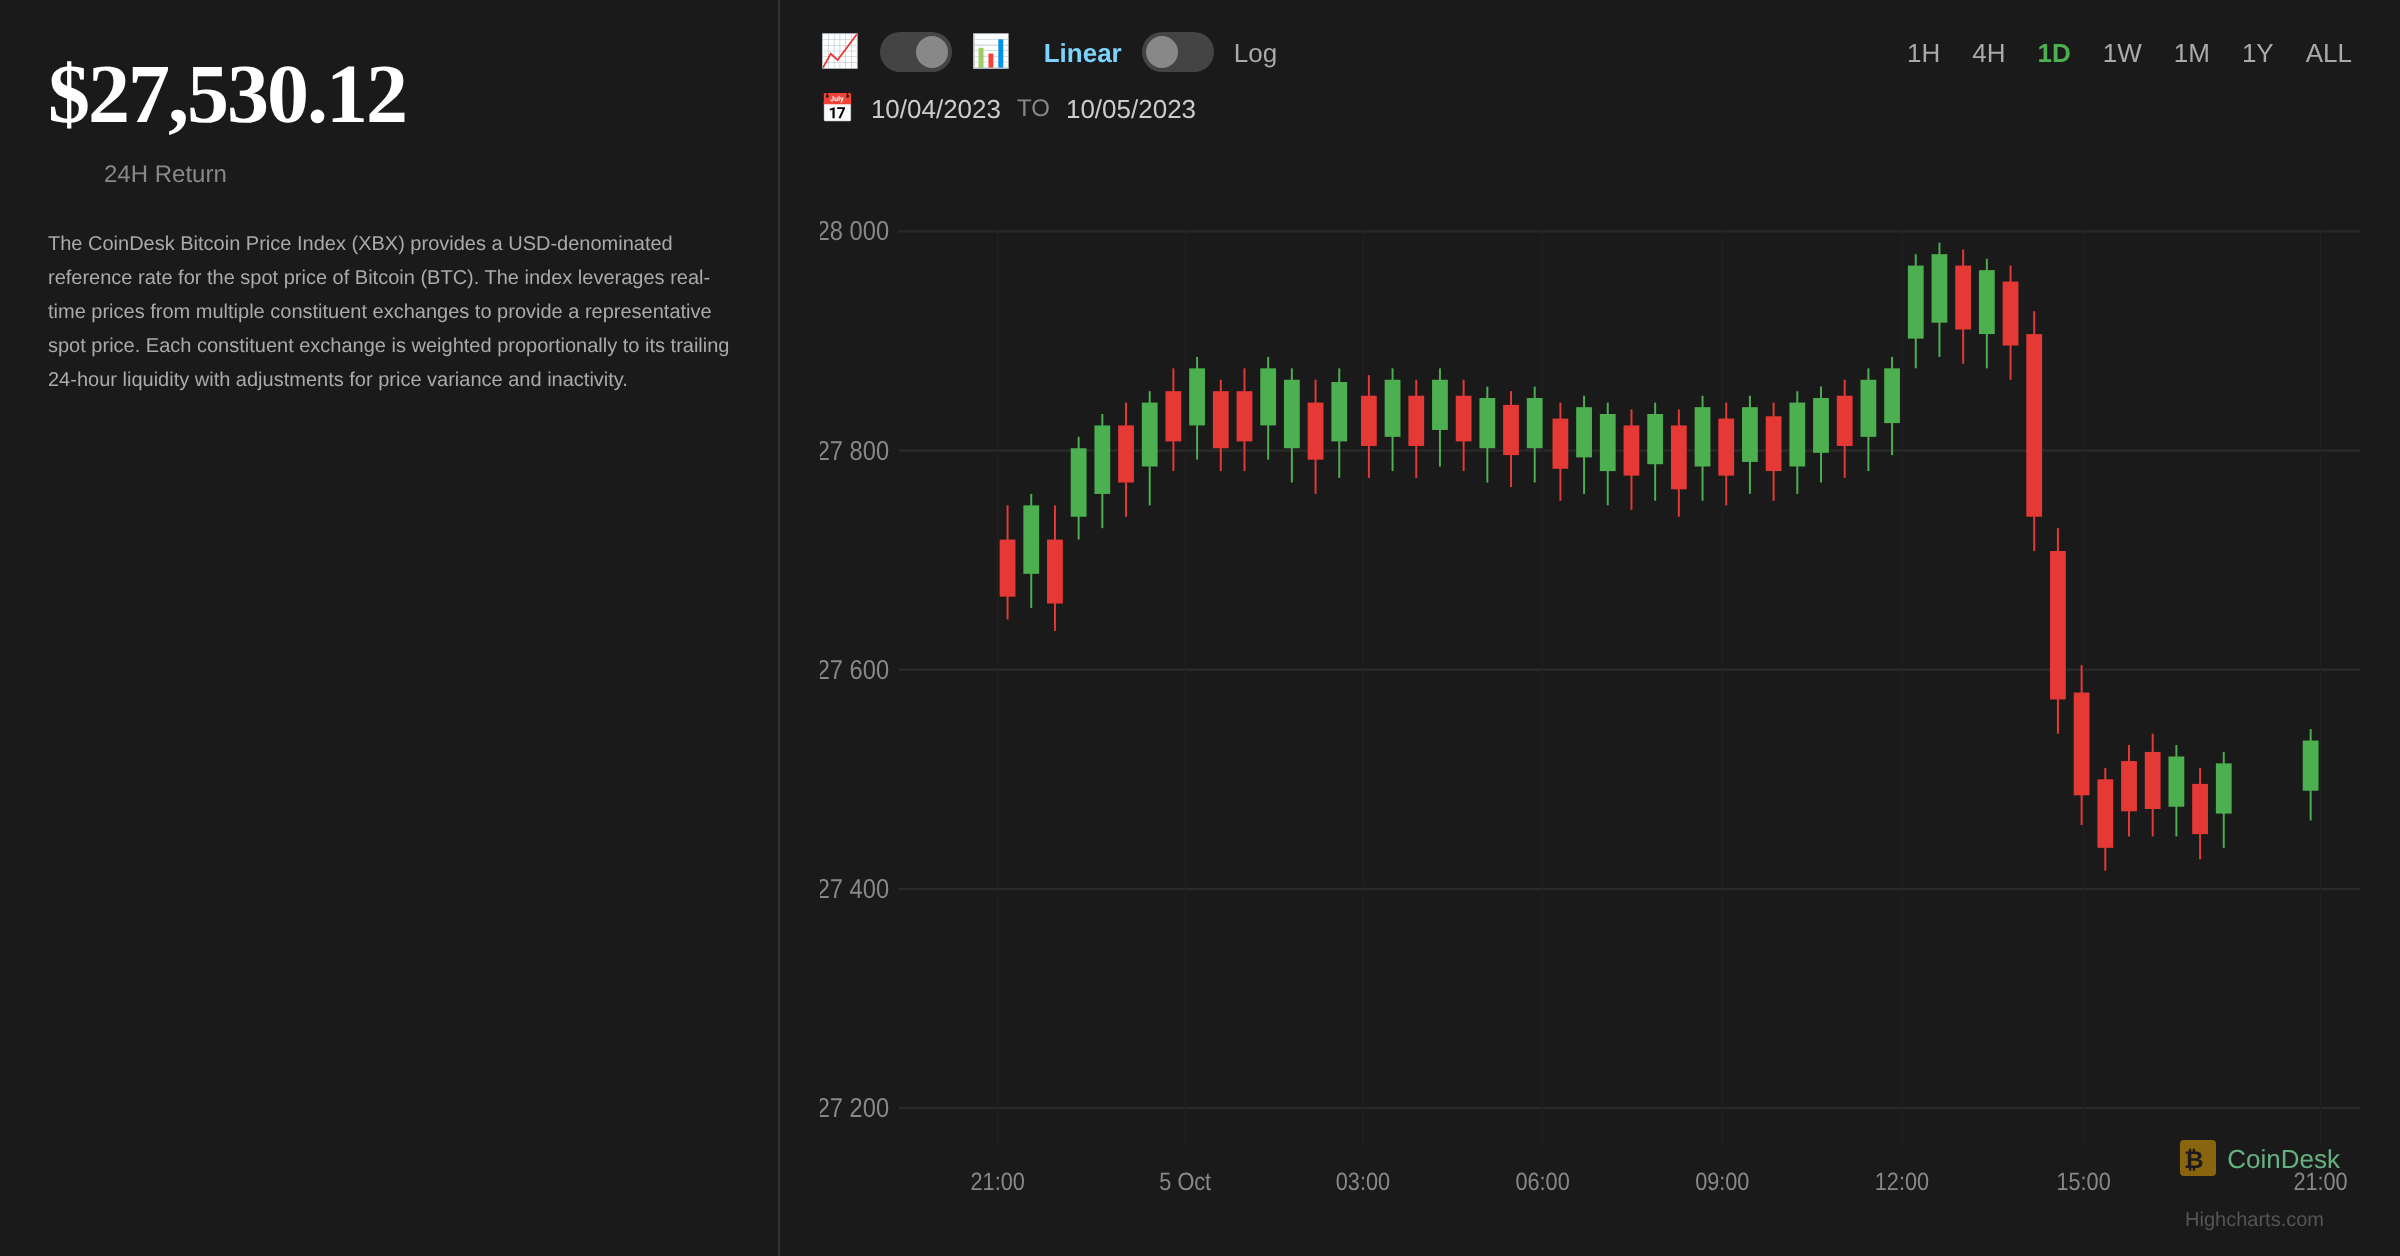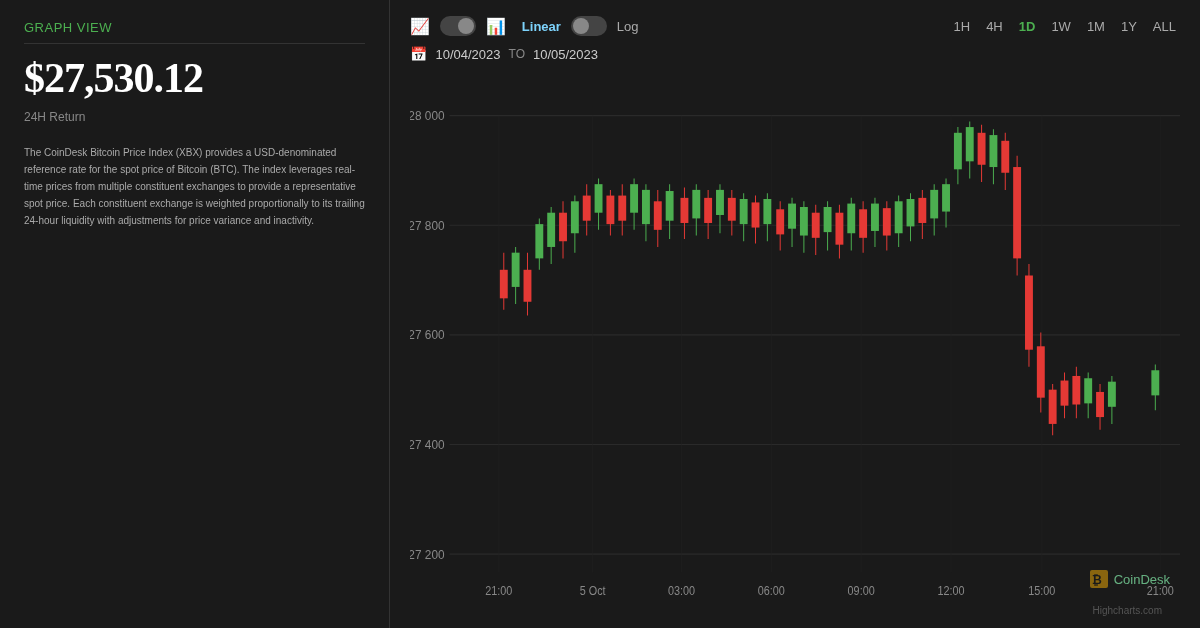--- a/index.html
+++ b/index.html
@@ -44,20 +44,21 @@
     .return-value {
       font-size: 22px;
       font-weight: 600;
       color: #e53935;
       margin-bottom: 4px;
     }
     .return-label {
       font-size: 12px;
       color: #888;
       margin-bottom: 20px;
+      margin-left: 28px;
     }
     .description {
       font-size: 10px;
       color: #aaa;
       line-height: 1.7;
       margin-top: 5px;
     }
     .right-panel {
       flex: 1;
       padding: 16px 20px 10px 20px;
@@ -157,21 +158,20 @@
       font-size: 10px;
       color: #555;
     }
   </style>
 </head>
 <body>
 
 <div class="container">
 
   <div class="left-panel">
-    <div class="graph-view-label">Graph View</div>
     <div class="price">$27,530.12</div>
     <div class="return-label">24H Return</div>
     <div class="description">The CoinDesk Bitcoin Price Index (XBX) provides a USD-denominated reference rate for the spot price of Bitcoin (BTC). The index leverages real-time prices from multiple constituent exchanges to provide a representative spot price. Each constituent exchange is weighted proportionally to its trailing 24-hour liquidity with adjustments for price variance and inactivity.</div>
   </div>
 
   <div class="right-panel">
 
     <div class="chart-controls">
       <div class="chart-controls-left">
 

